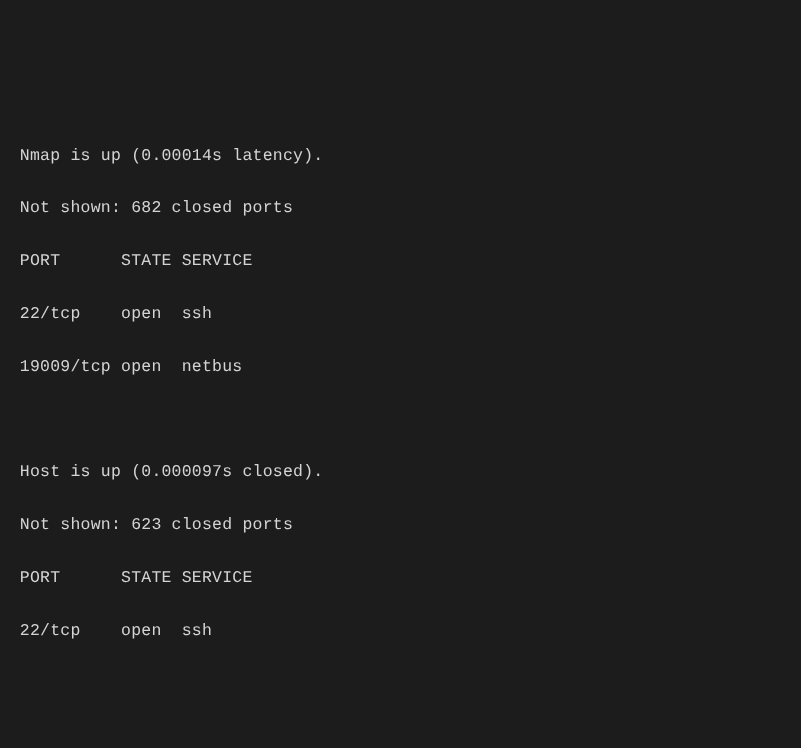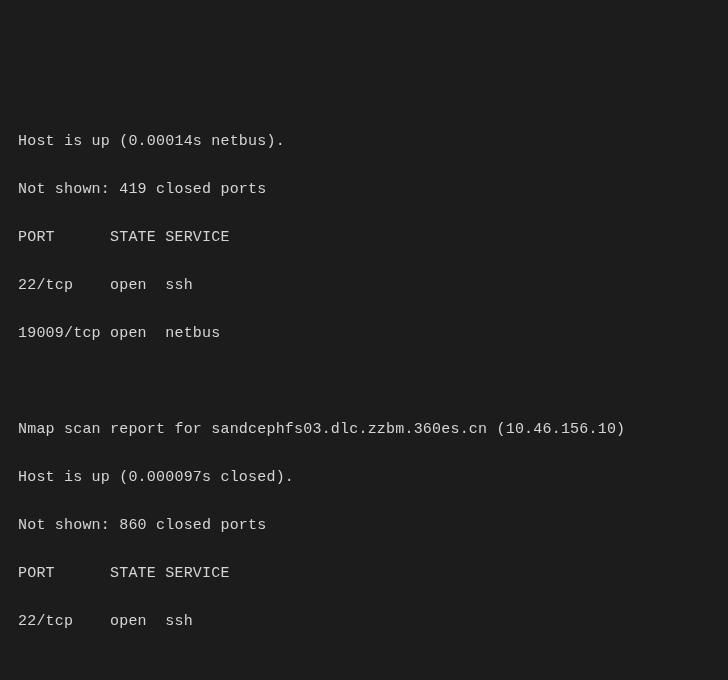--- a/index.html
+++ b/index.html
@@ -25,29 +25,28 @@
     .line {
       display: block;
     }
   </style>
 </head>
 <body>
 
 
 
 <div class="output">
-<span class="line">Host is up (0.00014s netbus).</span>
-<span class="line">Not shown: 419 closed ports</span>
+<span class="line">Nmap is up (0.00014s latency).</span>
+<span class="line">Not shown: 682 closed ports</span>
 <span class="line">PORT      STATE SERVICE</span>
 <span class="line">22/tcp    open  ssh</span>
 <span class="line">19009/tcp open  netbus</span>
 <span class="line"> </span>
-<span class="line">Nmap scan report for sandcephfs03.dlc.zzbm.360es.cn (10.46.156.10)</span>
 <span class="line">Host is up (0.000097s closed).</span>
-<span class="line">Not shown: 860 closed ports</span>
+<span class="line">Not shown: 623 closed ports</span>
 <span class="line">PORT      STATE SERVICE</span>
 <span class="line">22/tcp    open  ssh</span>
 
 
 
 
 
 
 
 

